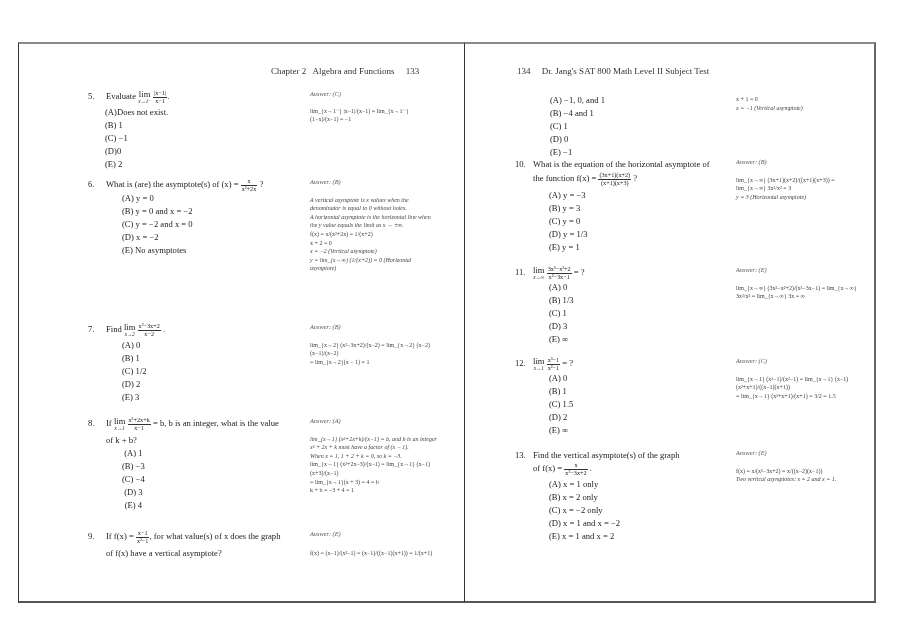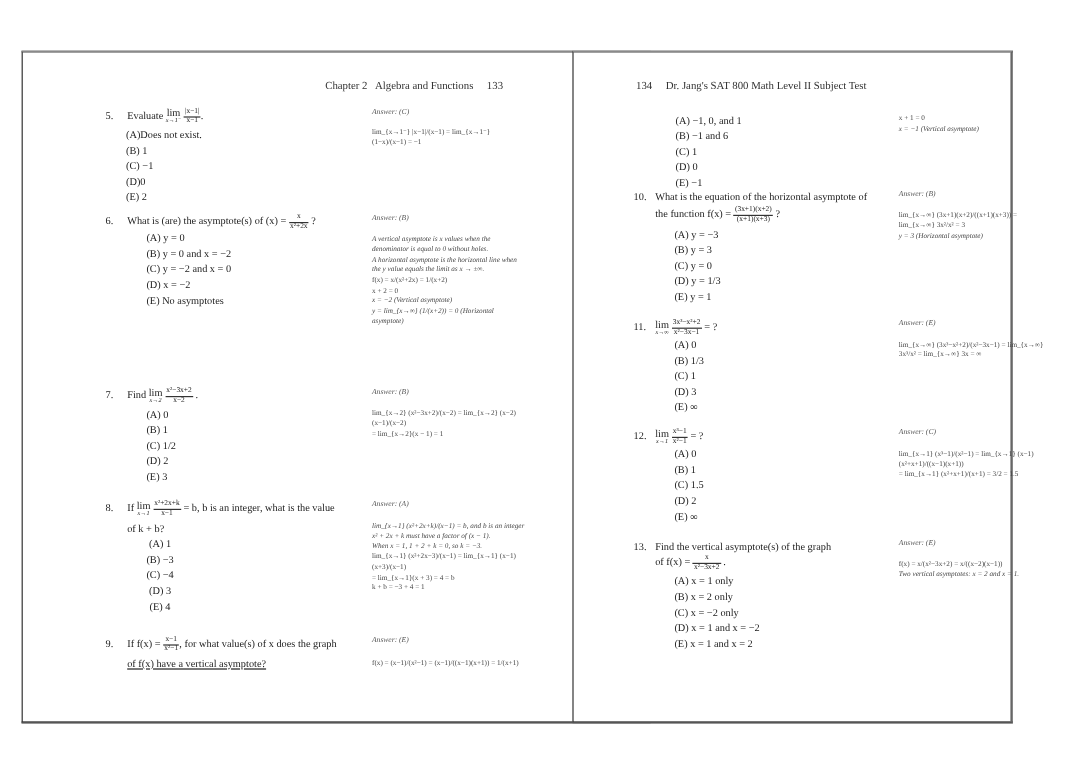--- a/index.html
+++ b/index.html
@@ -2,21 +2,21 @@
 <html><head>
 <meta charset="utf-8">
 <style>
   html, body { margin:0; padding:0; }
   body { width:910px; height:644px; background:#ffffff; position:relative; overflow:hidden;
          font-family:"Liberation Serif","DejaVu Serif",serif; color:#222; }
   .page { position:absolute; top:42px; height:561px; background:#fff;
           border-top:2px solid #8a8a8a; border-left:1.5px solid #333; border-right:2px solid #666;
           border-bottom:2px solid #555; box-sizing:border-box; }
   #page-left { left:18px; width:524px; }
-  #page-right { left:477px; width:367px;padding-left:32px; }
+  #page-right { left:464px; width:412px;padding-left:32px; }
   .hdr { position:absolute; top:22px; font-size:9px; color:#333; white-space:pre; }
   .q { position:absolute; font-size:8.6px; line-height:13px; }
   .qnum { position:absolute; left:0; top:0; }
   .qtext { position:absolute; left:18px; top:0; }
   .opts { position:absolute; left:34px; }
   .opt { height:13px; white-space:nowrap; }
   .ans { position:absolute; font-size:6px; line-height:8.6px; color:#444; font-style:italic; }
   .ans .plain { font-style:normal; }
   .ans .label { font-size:6.3px; color:#555; }
   .ans p { margin:0; }
@@ -126,35 +126,35 @@
     <p class="plain">= lim_{x→1}(x + 3) = 4 = b</p>
     <p class="plain">k + b = −3 + 4 = 1</p>
   </div>
 
   <div class="q" style="left:69px; top:486px; width:222px;">
     <span class="qnum">9.</span>
     <span class="qtext" style="white-space:nowrap;">
       <span>If f(x) =</span>
       <span class="frac"><span class="n">x−1</span><span class="d">x²−1</span></span><span>, for what value(s) of x does the graph</span>
     </span>
-    <span class="qtext" style="top:17px;text-decoration:underline;">of f(x) have a vertical asymptote?</span>
+    <span class="qtext" style="top:17px;">of f(x) have a vertical asymptote?</span>
   </div>
   <div class="ans" style="left:291px; top:486px; width:125px;">
     <p class="label">Answer: (E)</p>
     <p class="plain" style="margin-top:10px;">f(x) = (x−1)/(x²−1) = (x−1)/((x−1)(x+1)) = 1/(x+1)</p>
   </div>
 </div>
 
 <div id="page-right" class="page">
   <div class="hdr" style="left:52px;">134     Dr. Jang's SAT 800 Math Level II Subject Test</div>
 
   <div class="q" style="left:85px; top:50px; width:200px;">
     <div class="opts" style="top:0; left:0;">
       <div class="opt">(A) −1, 0, and 1</div>
-      <div class="opt">(B)  −1 and 6</div>
+      <div class="opt">(B)  −4 and 1</div>
       <div class="opt">(C) 1</div>
       <div class="opt">(D) 0</div>
       <div class="opt">(E) −1</div>
     </div>
   </div>
   <div class="ans" style="left:271px; top:51px; width:125px;">
     <p class="plain">x + 1 = 0</p>
     <p>x = −1 (Vertical asymptote)</p>
   </div>
 

